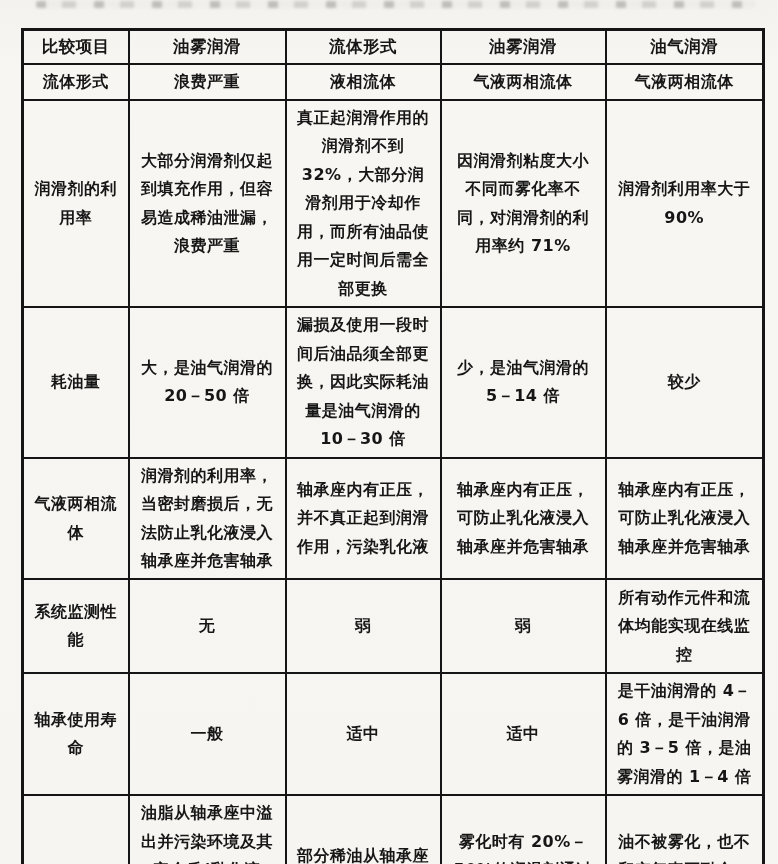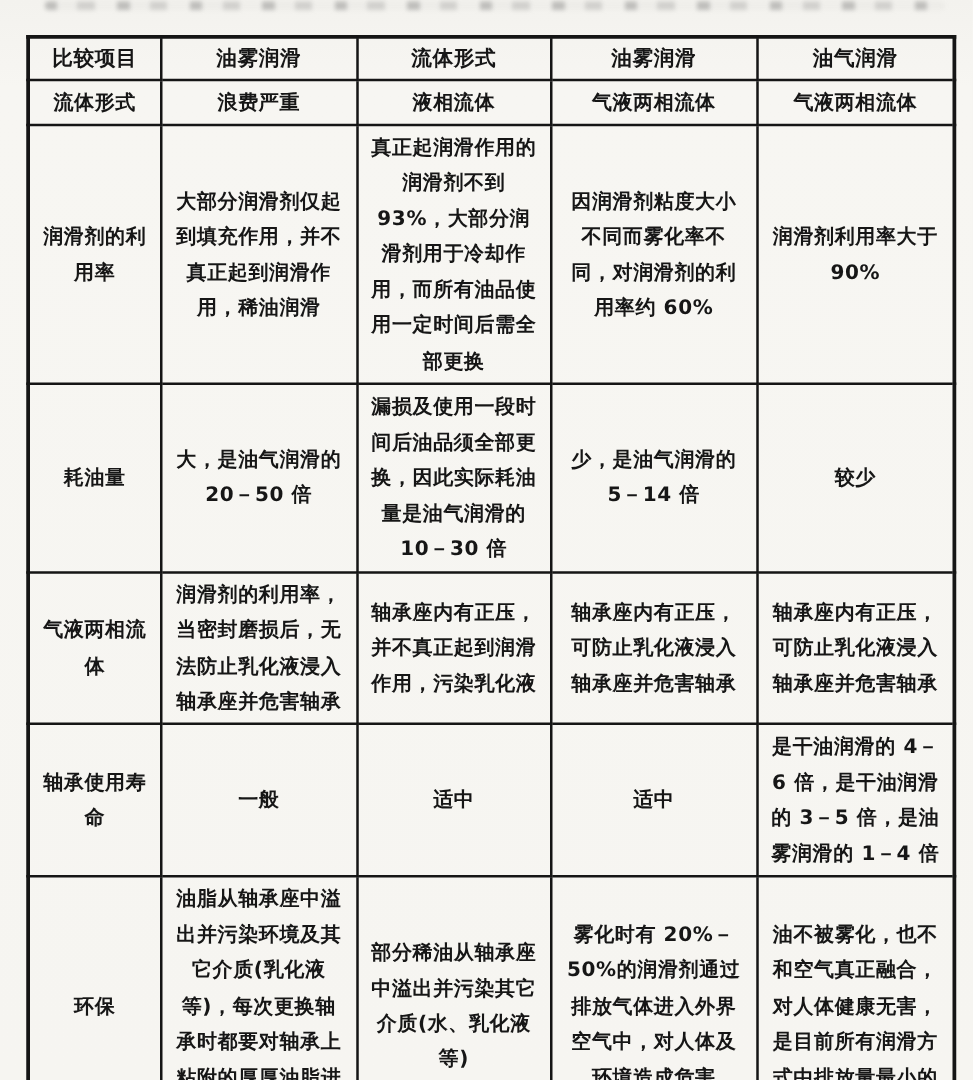--- a/index.html
+++ b/index.html
@@ -100,42 +100,49 @@
     <tr class="r-fluid">
       <td class="label-cell">流体形式</td>
       <td>浪费严重</td>
       <td>液相流体</td>
       <td>气液两相流体</td>
       <td>气液两相流体</td>
     </tr>
 
     <tr class="r-usage">
       <td class="label-cell">润滑剂的利用率</td>
-      <td>大部分润滑剂仅起到填充作用，并不真正起到润滑作用，稀油润滑</td>
-      <td>真正起润滑作用的润滑剂不到 93%，大部分润滑剂用于冷却作用，而所有油品使用一定时间后需全部更换</td>
-      <td>因润滑剂粘度大小不同而雾化率不同，对润滑剂的利用率约 60%</td>
+      <td>大部分润滑剂仅起到填充作用，但容易造成稀油泄漏，浪费严重</td>
+      <td>真正起润滑作用的润滑剂不到 32%，大部分润滑剂用于冷却作用，而所有油品使用一定时间后需全部更换</td>
+      <td>因润滑剂粘度大小不同而雾化率不同，对润滑剂的利用率约 71%</td>
       <td>润滑剂利用率大于 90%</td>
     </tr>
 
     <tr class="r-oil">
       <td class="label-cell">耗油量</td>
       <td>大，是油气润滑的 20－50 倍</td>
       <td>漏损及使用一段时间后油品须全部更换，因此实际耗油量是油气润滑的 10－30 倍</td>
       <td>少，是油气润滑的 5－14 倍</td>
       <td>较少</td>
     </tr>
 
     <tr class="r-press">
       <td class="label-cell">气液两相流体</td>
       <td>润滑剂的利用率，当密封磨损后，无法防止乳化液浸入轴承座并危害轴承</td>
       <td>轴承座内有正压，并不真正起到润滑作用，污染乳化液</td>
       <td>轴承座内有正压，可防止乳化液浸入轴承座并危害轴承</td>
       <td>轴承座内有正压，可防止乳化液浸入轴承座并危害轴承</td>
     </tr>
 
+    <tr class="r-mon">
+      <td class="label-cell">系统监测性能</td>
+      <td>无</td>
+      <td>弱</td>
+      <td>弱</td>
+      <td>所有动作元件和流体均能实现在线监控</td>
+    </tr>
 
     <tr class="r-life">
       <td class="label-cell">轴承使用寿命</td>
       <td>一般</td>
       <td>适中</td>
       <td>适中</td>
       <td>是干油润滑的 4－6 倍，是干油润滑的 3－5 倍，是油雾润滑的 1－4 倍</td>
     </tr>
 
     <tr class="r-env">

